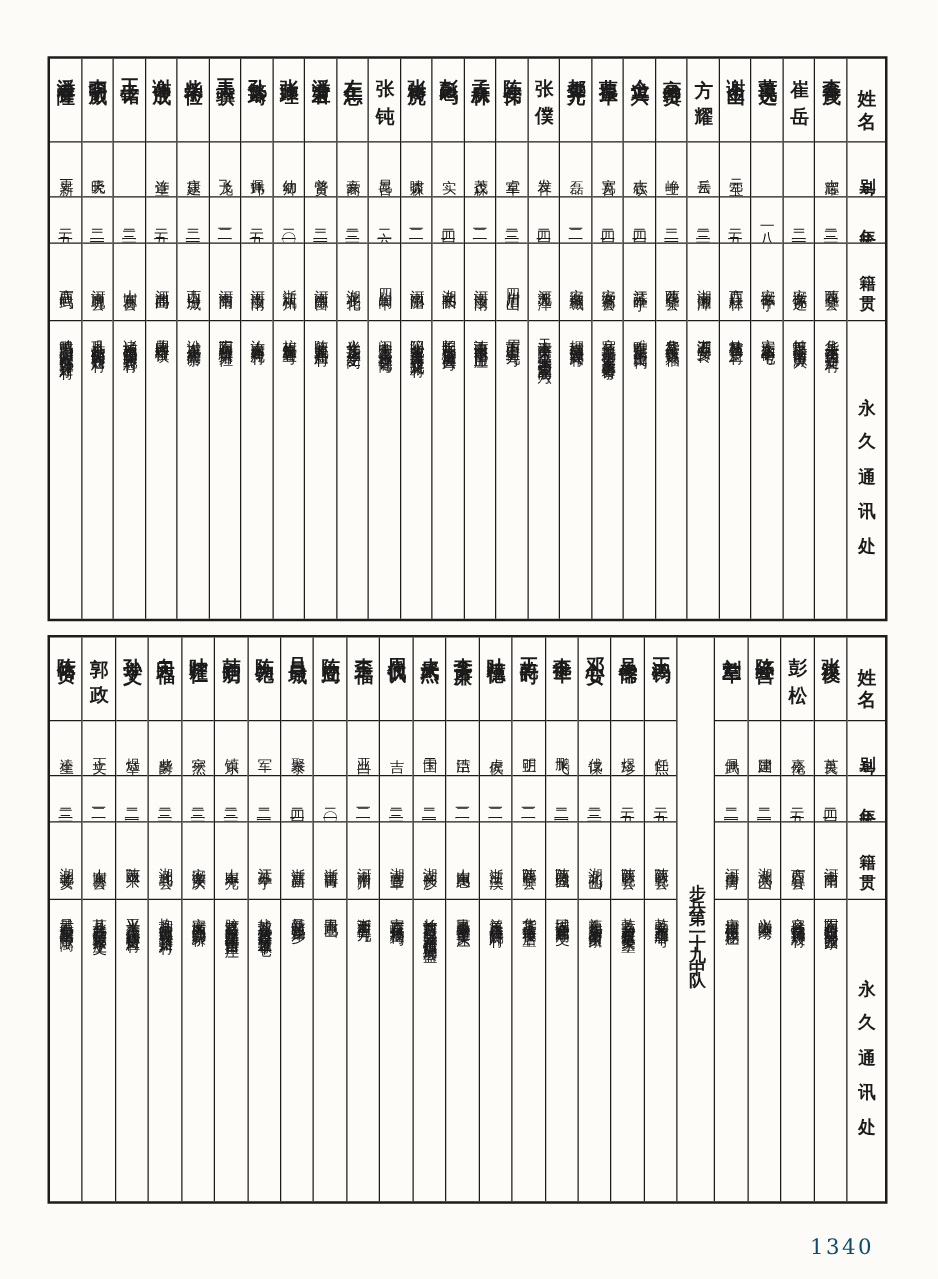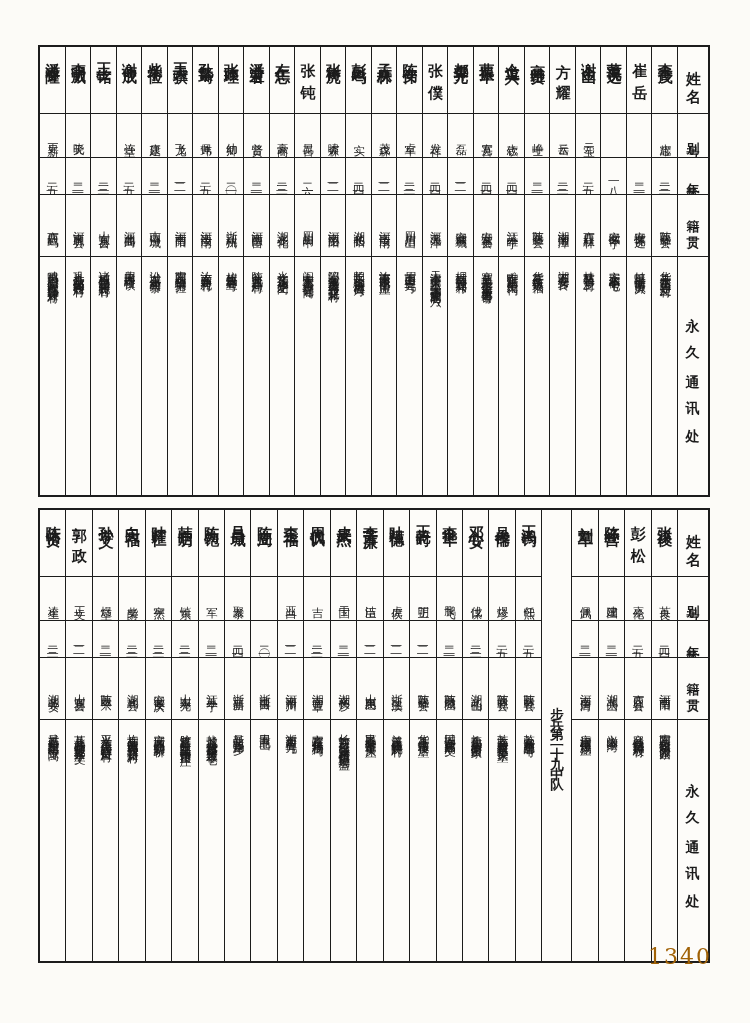--- a/index.html
+++ b/index.html
@@ -55,22 +55,22 @@
   .h-age     { font-size:13px; font-weight:bold; letter-spacing:3px; }
   .h-native  { font-size:13px; font-weight:bold; letter-spacing:16px; }
   .h-address { font-size:14px; font-weight:bold; letter-spacing:28px; align-self:center; margin:auto 0; }
   .header-col .cell-address { align-items:center; padding-top:0; }
 
   .t-section {
     font-size:13.5px; font-weight:bold; letter-spacing:10px;
   }
 
   .page-number {
-    position:absolute; top:944px; left:648px;
-    font-size:22px; letter-spacing:2px; color:#a16207;
+    position:absolute; top:988px; left:648px;
+    font-size:17px; letter-spacing:2px; color:#0c4a6e;
   }
 </style>
 </head>
 <body>
 
 <div class="page">
 
   <div id="table-top" class="roster">
       <div class="col header-col">
         <div class="cell cell-name">

